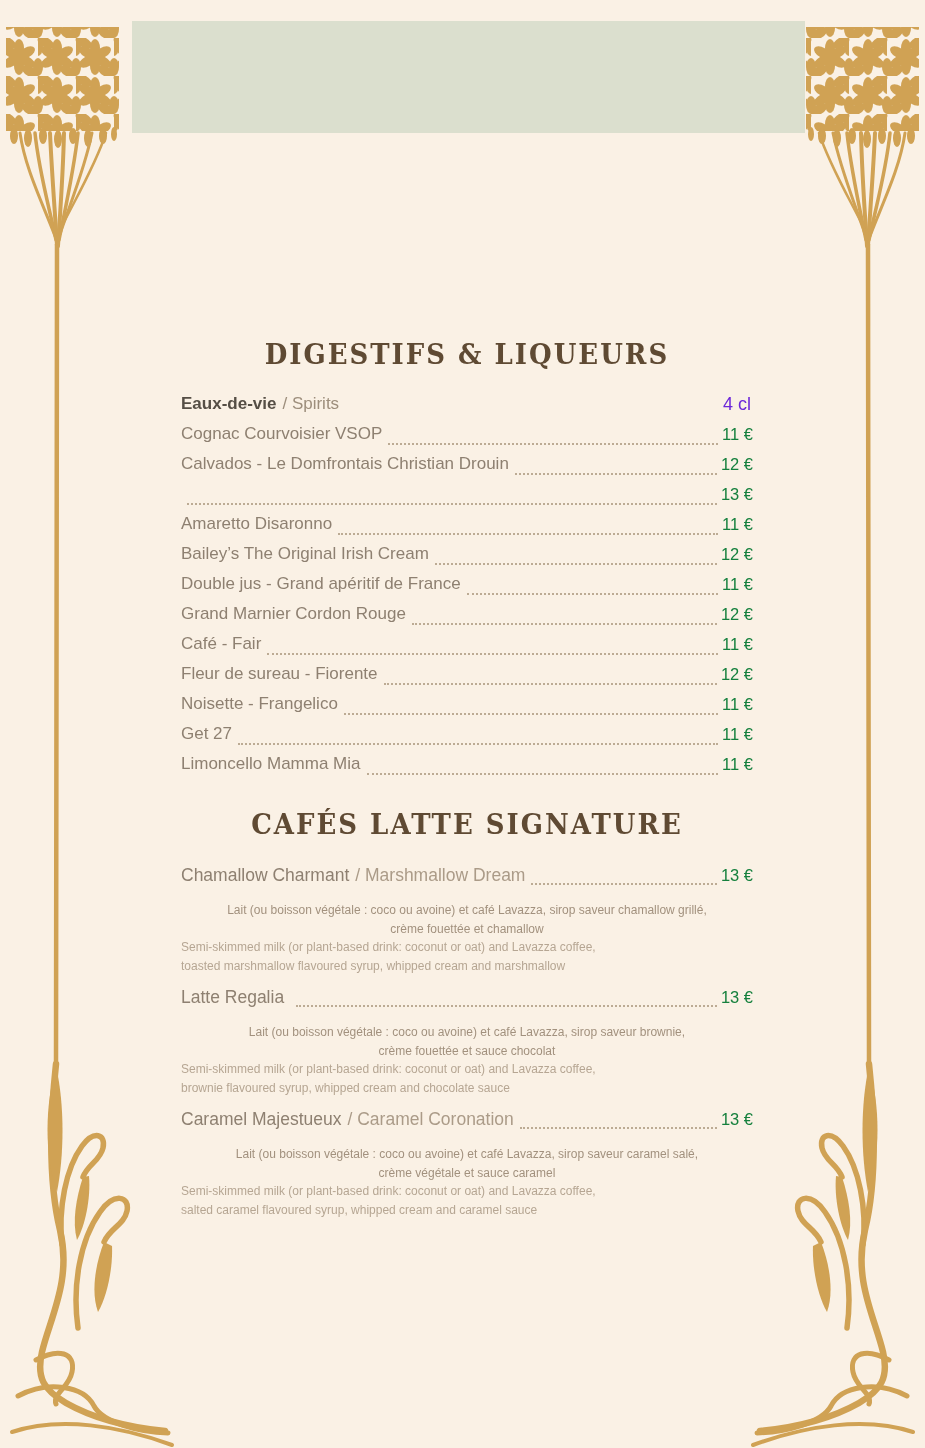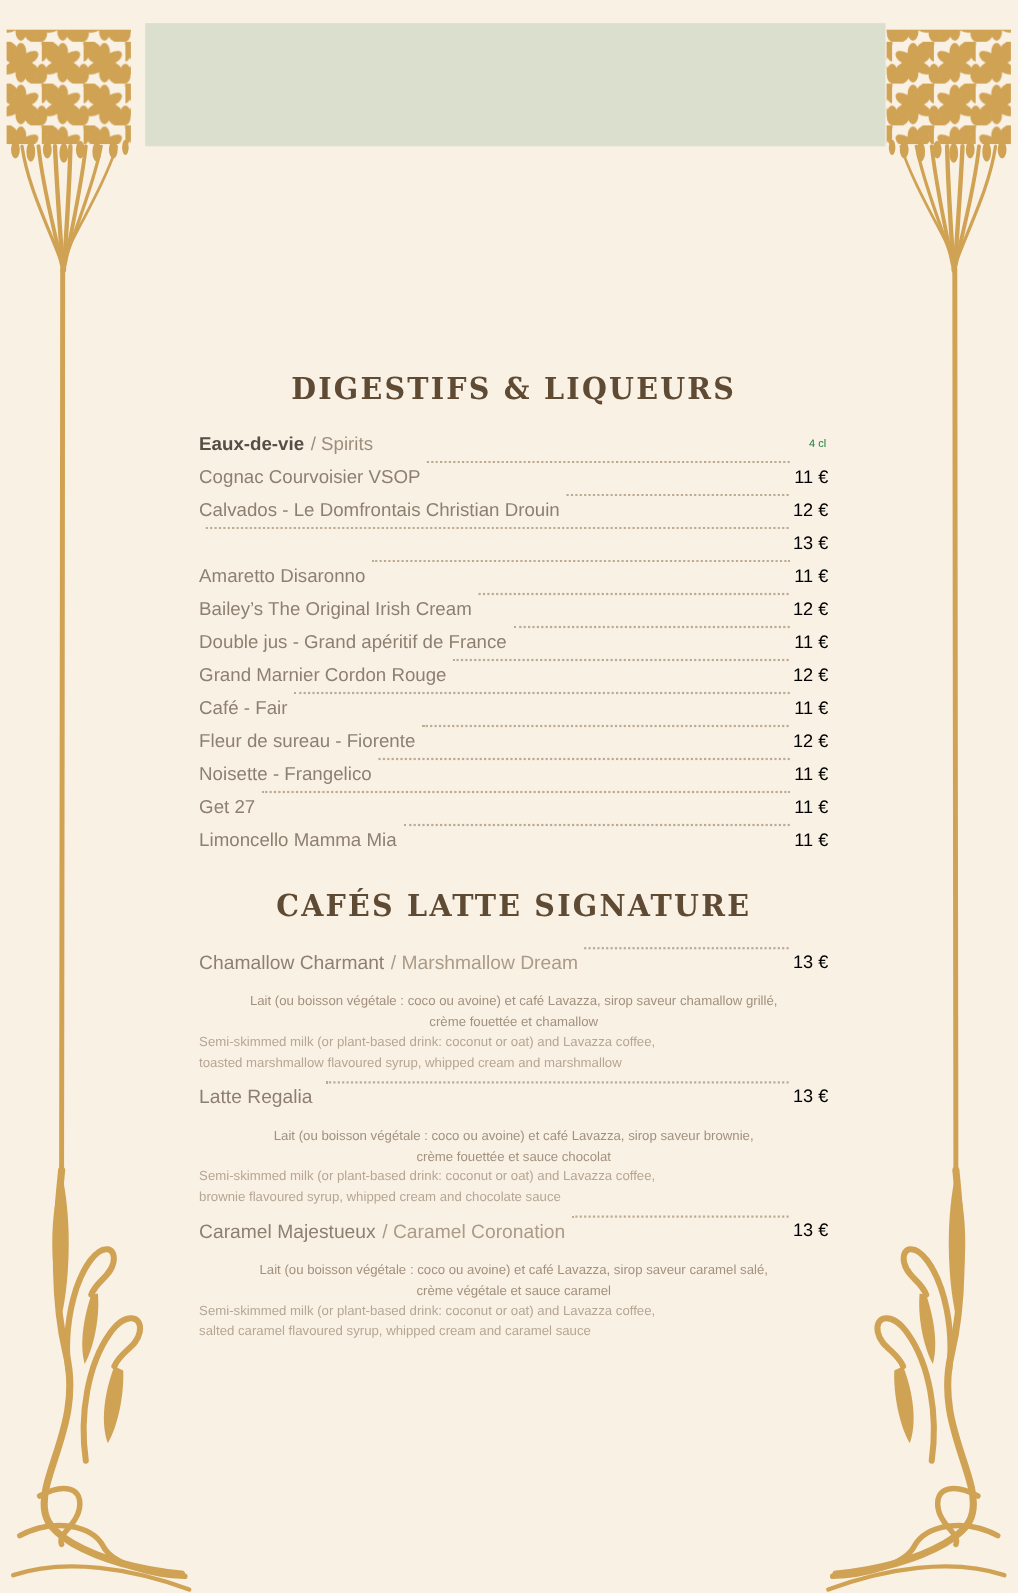--- a/index.html
+++ b/index.html
@@ -9,29 +9,29 @@
   .ornament{position:absolute;top:0;width:180px;height:1448px;pointer-events:none;}
   .ornament.left{left:0;}
   .ornament.right{right:0;transform:scaleX(-1);}
   .banner{position:absolute;left:132px;top:21px;width:673px;height:112px;background:#dbdfce;}
   
   .content{position:absolute;left:181px;top:0;width:572px;padding-top:337px;}
   .menu-title{font-family:"DejaVu Serif","Liberation Serif",serif;font-weight:700;
       font-size:26px;line-height:34px;letter-spacing:2px;color:#5f4a33;text-align:center;
       margin:0 0 18px 0;transform:scaleY(1.06);}
   .menu-title.second{margin-top:28px;margin-bottom:20px;}
-  .row{display:flex;align-items:flex-start;line-height:30px;font-size:17px;color:#8e8071;}
+  .row{display:flex;align-items:flex-end;line-height:30px;font-size:17px;color:#8e8071;}
   .ghead{font-size:17px;}
   .gh-fr{font-weight:700;color:#554e45;}
   .gh-en{color:#9d8e7c;margin-left:6px;}
-  .size-note{margin-left:auto;font-size:10px;color:#15803d;margin-right:2px;}
+  .size-note{margin-left:auto;font-size:18px;color:#6d28d9;margin-right:2px;}
   .nm{white-space:nowrap;}
   .nm-en{color:#ab9b88;margin-left:6px;}
   .leader{flex:1 1 auto;min-width:18px;border-bottom:2px dotted #bcab94;margin:0 4px 4px 6px;}
-  .price{white-space:nowrap;font-size:16.5px;color:#000000;}
+  .price{white-space:nowrap;font-size:16.5px;color:#15803d;}
   .special{margin-bottom:8px;}
   .special .row{line-height:28px;font-size:17.5px;}
   .desc{margin-top:12px;font-size:12px;line-height:18.5px;}
   .d-fr{color:#a2917e;text-align:center;}
   .d-en{color:#b6a693;}
 </style>
 </head>
 <body>
 
 <div class="page">

